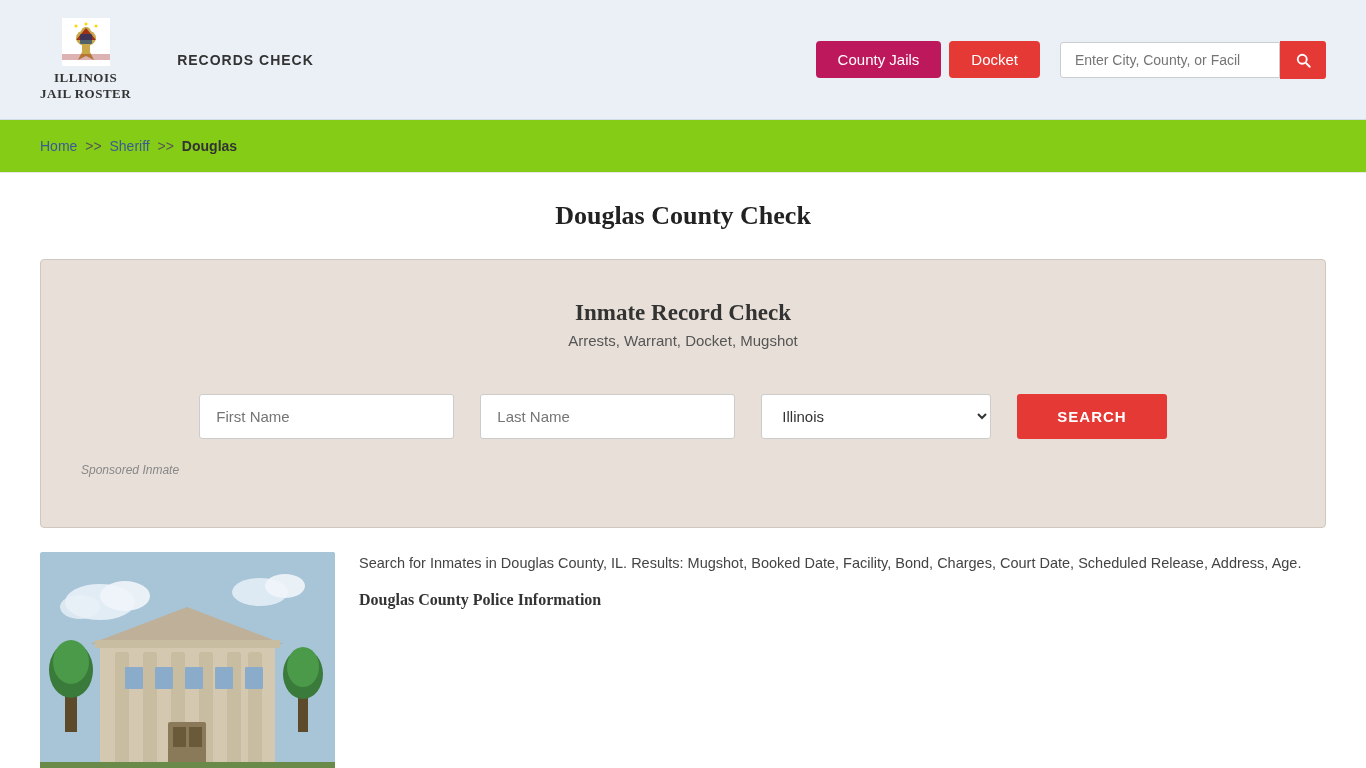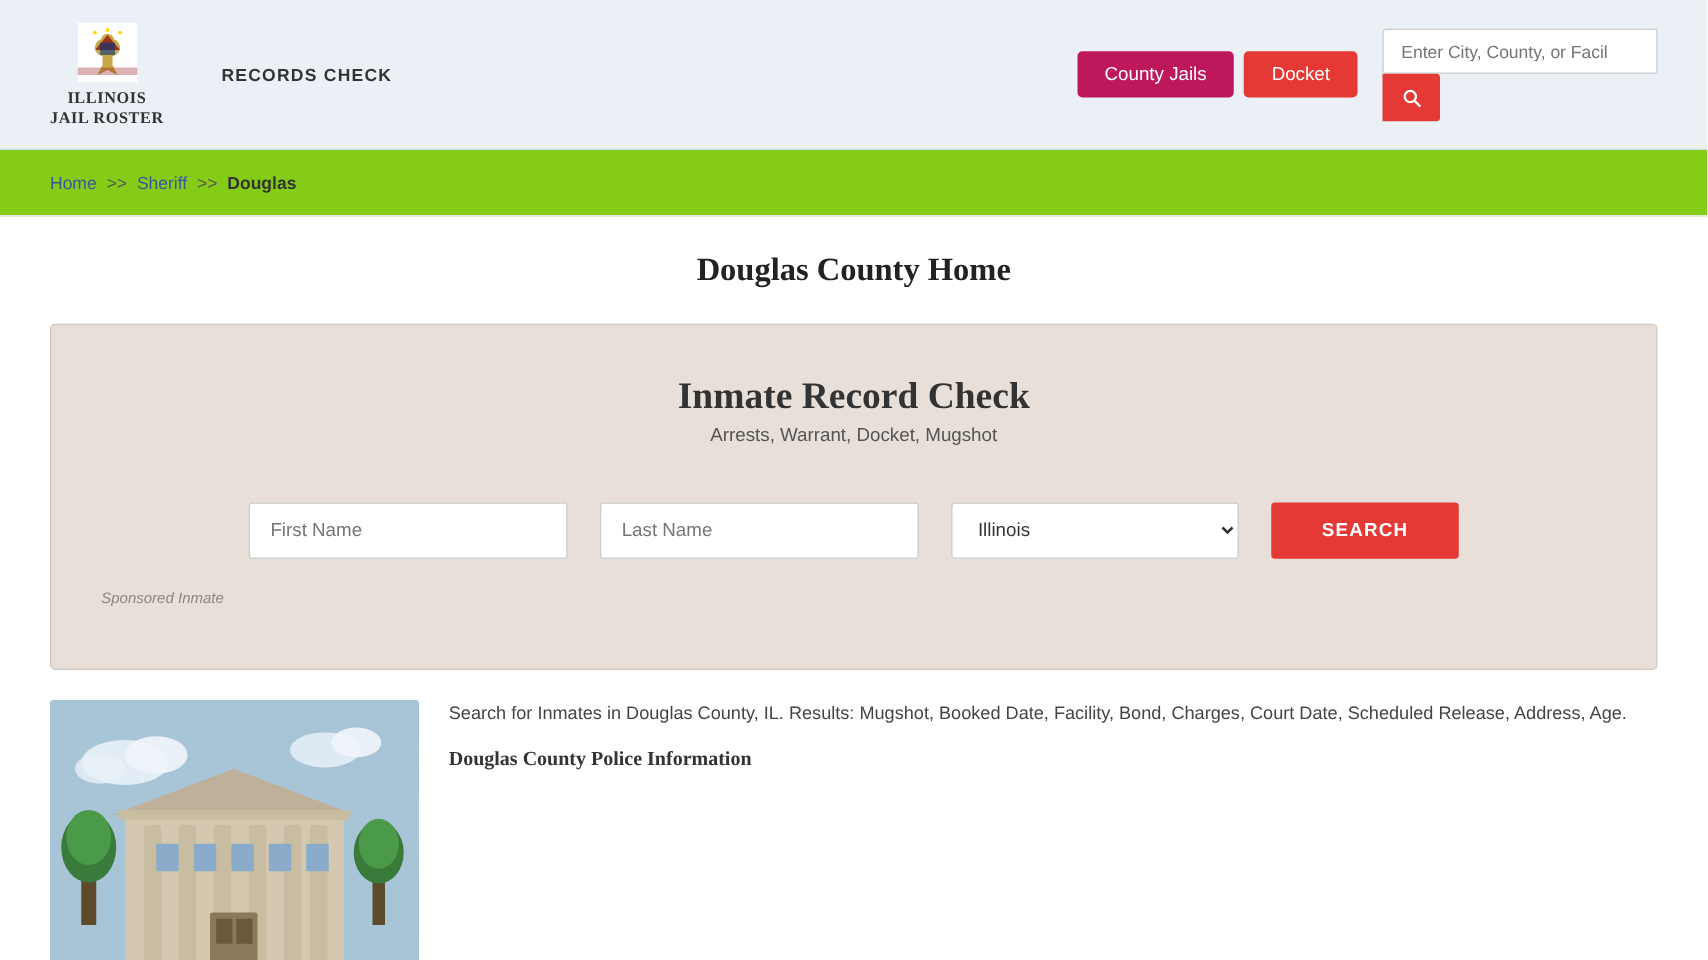--- a/index.html
+++ b/index.html
@@ -66,23 +66,22 @@
       border: none;
       padding: 10px 22px;
       border-radius: 4px;
       font-size: 15px;
       font-family: Arial, sans-serif;
       cursor: pointer;
       font-weight: 500;
     }
     .search-bar {
       display: flex;
-      align-items: flex-start;
+      align-items: center;
       margin-left: 12px;
-      flex-direction: column;
     }
     .search-bar input {
       border: 1px solid #ccc;
       padding: 9px 14px;
       font-size: 14px;
       width: 220px;
       outline: none;
       border-radius: 3px 0 0 3px;
       font-family: Arial, sans-serif;
       color: #aaa;
@@ -136,21 +135,21 @@
     
     .inmate-search-container {
       margin: 18px 40px 24px;
       background: #e8e0d8;
       border: 1px solid #d0c8c0;
       border-radius: 4px;
       padding: 40px 40px 50px;
       text-align: center;
     }
     .inmate-search-title {
-      font-size: 30px;
+      font-size: 23px;
       font-weight: bold;
       color: #333;
       font-family: Georgia, serif;
       margin-bottom: 6px;
     }
     .inmate-search-subtitle {
       font-size: 15px;
       color: #555;
       font-family: Arial, sans-serif;
       margin-bottom: 45px;
@@ -292,21 +291,21 @@
   <nav class="breadcrumb">
     <a href="#">Home</a>
     <span class="sep">&gt;&gt;</span>
     <a href="#">Sheriff</a>
     <span class="sep">&gt;&gt;</span>
     <span class="current">Douglas</span>
   </nav>
 </div>
 
 <div class="page-title-section">
-  <h1 class="page-title">Douglas County Home</h1>
+  <h1 class="page-title">Douglas County Check</h1>
 </div>
 
 <div class="inmate-search-container">
   <h2 class="inmate-search-title">Inmate Record Check</h2>
   <p class="inmate-search-subtitle">Arrests, Warrant, Docket, Mugshot</p>
   <div class="inmate-form">
     <input type="text" placeholder="First Name" style="">
     <input type="text" placeholder="Last Name" style="">
     <select id="state-select"><option value="Illinois">Illinois</option><option value="Alabama">Alabama</option><option value="Alaska">Alaska</option><option value="Arizona">Arizona</option><option value="Arkansas">Arkansas</option><option value="California">California</option><option value="Colorado">Colorado</option><option value="Connecticut">Connecticut</option><option value="Delaware">Delaware</option><option value="Florida">Florida</option><option value="Georgia">Georgia</option><option value="Hawaii">Hawaii</option><option value="Idaho">Idaho</option><option value="Indiana">Indiana</option><option value="Iowa">Iowa</option><option value="Kansas">Kansas</option><option value="Kentucky">Kentucky</option><option value="Louisiana">Louisiana</option><option value="Maine">Maine</option><option value="Maryland">Maryland</option><option value="Massachusetts">Massachusetts</option><option value="Michigan">Michigan</option><option value="Minnesota">Minnesota</option><option value="Mississippi">Mississippi</option><option value="Missouri">Missouri</option><option value="Montana">Montana</option><option value="Nebraska">Nebraska</option><option value="Nevada">Nevada</option><option value="New Hampshire">New Hampshire</option><option value="New Jersey">New Jersey</option><option value="New Mexico">New Mexico</option><option value="New York">New York</option><option value="North Carolina">North Carolina</option><option value="North Dakota">North Dakota</option><option value="Ohio">Ohio</option><option value="Oklahoma">Oklahoma</option><option value="Oregon">Oregon</option><option value="Pennsylvania">Pennsylvania</option><option value="Rhode Island">Rhode Island</option><option value="South Carolina">South Carolina</option><option value="South Dakota">South Dakota</option><option value="Tennessee">Tennessee</option><option value="Texas">Texas</option><option value="Utah">Utah</option><option value="Vermont">Vermont</option><option value="Virginia">Virginia</option><option value="Washington">Washington</option><option value="West Virginia">West Virginia</option><option value="Wisconsin">Wisconsin</option><option value="Wyoming">Wyoming</option></select>
     <button class="btn-search">SEARCH</button>

